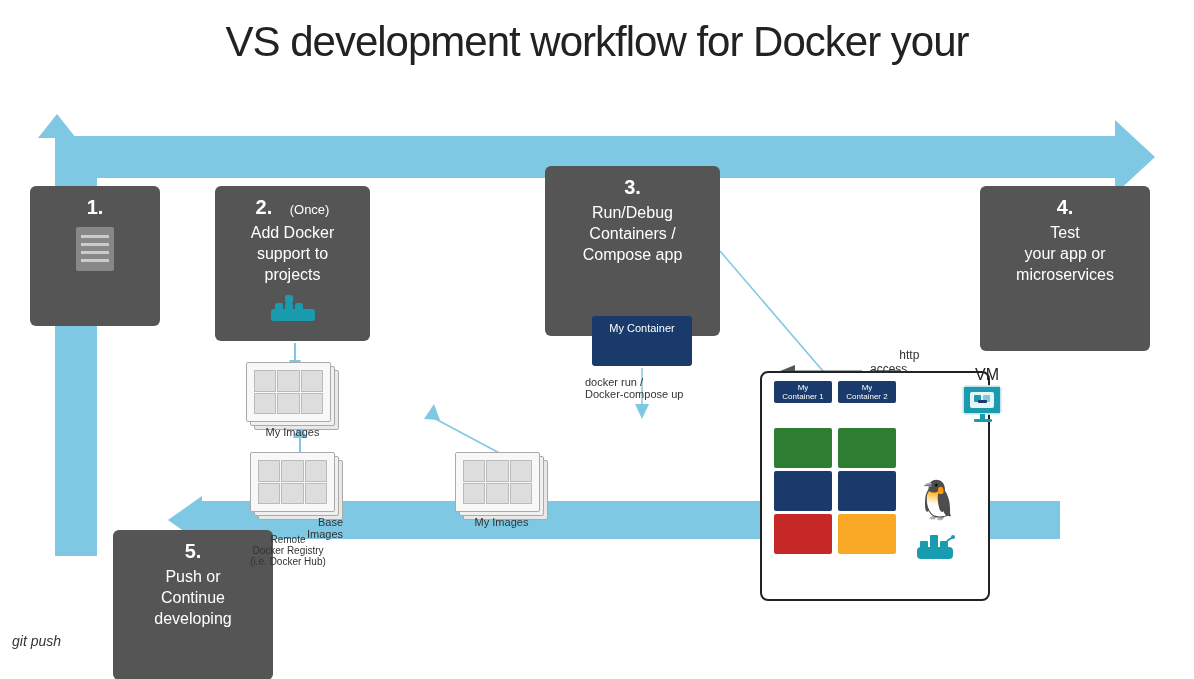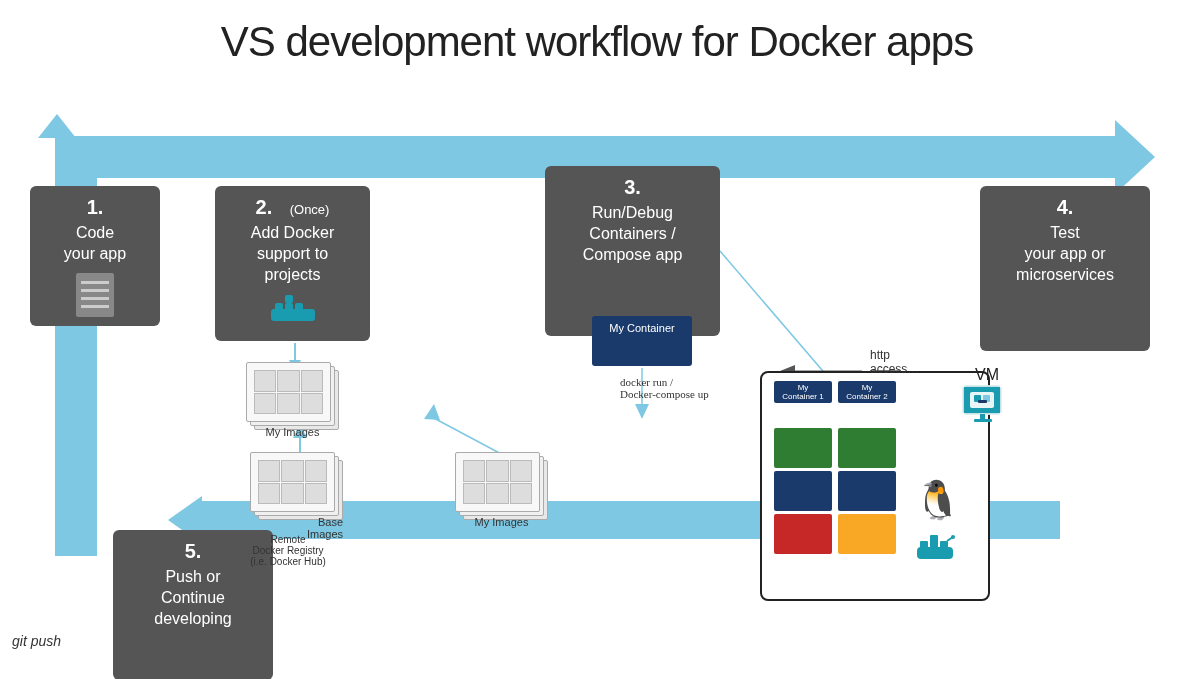--- a/index.html
+++ b/index.html
@@ -175,21 +175,21 @@
       font-size: 11px;
       color: #333;
       z-index: 10;
     }
 
   </style>
 </head>
 <body>
 
 <div>
-  <h1 class="main-title">VS development workflow for Docker apps</h1>
+  <h1 class="main-title">VS development workflow for Docker your</h1>
 
   <div class="diagram-area">
 
     <svg class="arrows-svg">
 
       <rect x="55" y="60" width="1060" height="42" fill="#7ec8e3" rx="0"></rect>
       <polygon points="1115,44 1155,81 1115,118" fill="#7ec8e3"></polygon>
 
       <rect x="55" y="60" width="42" height="420" fill="#7ec8e3"></rect>
 
@@ -230,21 +230,20 @@
       <line x1="900" y1="318" x2="900" y2="295" stroke="#555" stroke-width="1"></line>
       <line x1="862" y1="295" x2="793" y2="295" stroke="#555" stroke-width="1.2"></line>
       <polygon points="795,289 780,295 795,301" fill="#555"></polygon>
 
     </svg>
 
     <div class="step-box step1">
       <div>
         <span class="step-number">1.</span>
       </div>
-      <div class="step-label">Code<br>your app</div>
 
       <div style="margin: 8px auto 0; width: 38px; height: 44px; background: #888; border-radius: 2px; position: relative;">
         <div style="position:absolute;top:8px;left:5px;right:5px;height:3px;background:#ccc;"></div>
         <div style="position:absolute;top:16px;left:5px;right:5px;height:3px;background:#ccc;"></div>
         <div style="position:absolute;top:24px;left:5px;right:5px;height:3px;background:#ccc;"></div>
         <div style="position:absolute;top:32px;left:5px;right:5px;height:3px;background:#ccc;"></div>
       </div>
     </div>
 
     <div class="step-box step2">
@@ -335,23 +334,23 @@
       </div>
       <div style="position:absolute;top:64px;left:0;width:93px;font-size:11px;color:#333;text-align:center;">My Images</div>
     </div>
 
 
     <div class="my-containers">
       <div>My
 Container</div>
     </div>
 
-    <div class="docker-run-label" style="left:620px;top:300px;font-family:Liberation Serif, serif;">docker run /<br>Docker-compose up</div>
-
-    <div class="http-label" style="left:870px;top:272px;">http<br>access…</div>
+    <div class="docker-run-label" style="left:585px;top:300px;">docker run /<br>Docker-compose up</div>
+
+    <div class="http-label" style="left:870px;top:272px;text-align:right;">http<br>access…</div>
 
     <div class="vm-label" style="left:975px;top:290px;">VM</div>
 
     <div style="position:absolute;left:958px;top:305px;z-index:10;">
       <svg width="50" height="50" viewBox="0 0 50 50">
         <rect x="5" y="5" width="38" height="28" rx="2" fill="#1a9cb0" stroke="#0e7a8a" stroke-width="1"></rect>
         <rect x="5" y="5" width="38" height="28" rx="2" fill="none" stroke="#fff" stroke-width="1.5"></rect>
 
         <rect x="12" y="11" width="24" height="16" rx="2" fill="#fff" opacity="0.9"></rect>
         <rect x="16" y="14" width="7" height="7" rx="1" fill="#1a9cb0"></rect>

